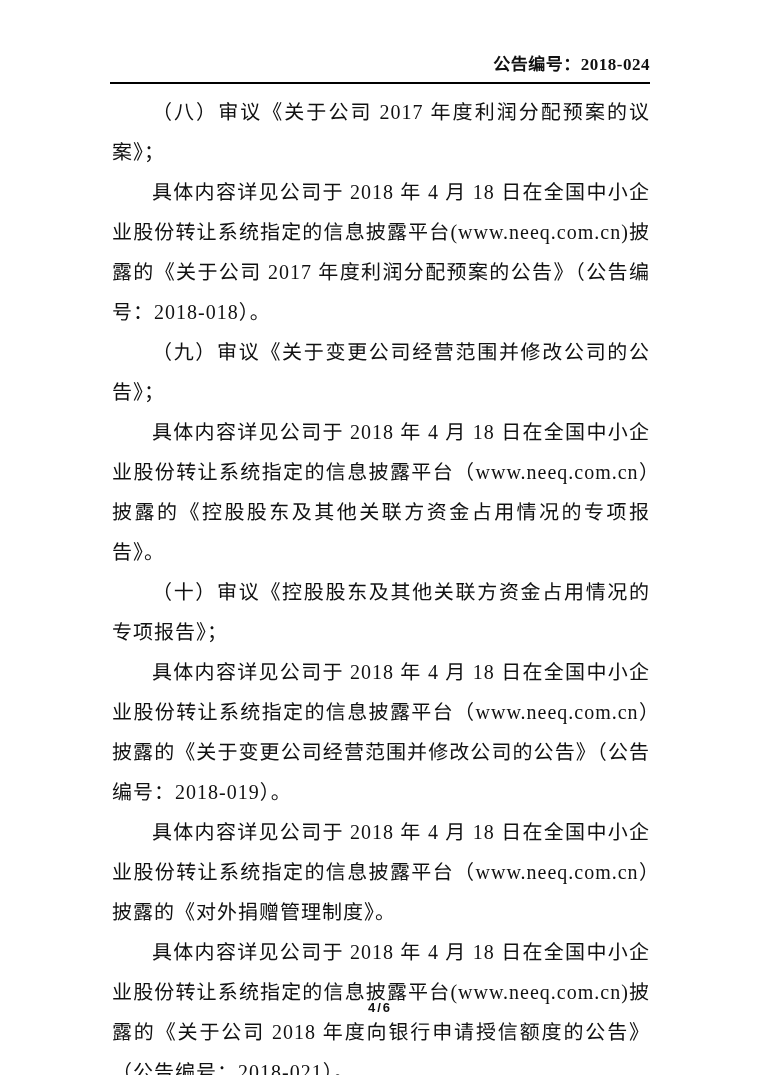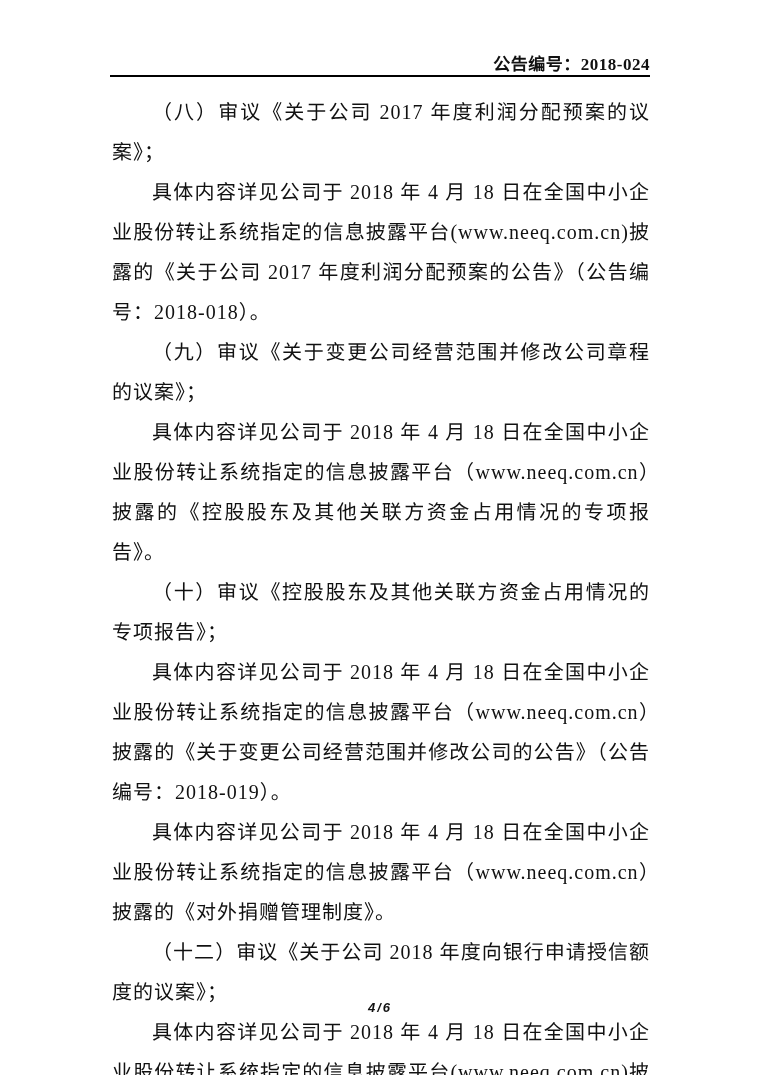--- a/index.html
+++ b/index.html
@@ -18,20 +18,21 @@
   }
   .doc-header {
     position: absolute;
     left: 110px;
     right: 110px;
     top: 50px;
     text-align: right;
     font-weight: bold;
     font-size: 17px;
     letter-spacing: 0.5px;
+    padding-bottom: 7px;
     border-bottom: 2px solid #000000;
     white-space: nowrap;
   }
   .doc-body {
     position: absolute;
     left: 112px;
     right: 110px;
     top: 92px;
     font-size: 20px;
     line-height: 40px;
@@ -47,45 +48,43 @@
     position: absolute;
     left: 0;
     right: 0;
     bottom: 60px;
     text-align: center;
     font-family: "Liberation Sans", "DejaVu Sans", sans-serif;
     font-size: 13px;
     font-weight: bold;
     letter-spacing: 2px;
     color: #111111;
-    font-style: italic;
   }
 </style>
 </head>
 <body>
 
 <div class="page">
 
   <header class="doc-header">
     <span>公告编号：2018-024</span>
   </header>
 
   <main class="doc-body">
     <p>（八）审议《关于公司 2017 年度利润分配预案的议案》；</p>
     <p>具体内容详见公司于 2018 年 4 月 18 日在全国中小企业股份转让系统指定的信息披露平台(www.neeq.com.cn)披露的《关于公司 2017 年度利润分配预案的公告》（公告编号：2018-018）。</p>
 
-    <p>（九）审议《关于变更公司经营范围并修改公司章程的议案》；</p>
+    <p>（九）审议《关于变更公司经营范围并修改公司的公告》；</p>
     <p>具体内容详见公司于 2018 年 4 月 18 日在全国中小企业股份转让系统指定的信息披露平台（www.neeq.com.cn）披露的《控股股东及其他关联方资金占用情况的专项报告》。</p>
 
     <p>（十）审议《控股股东及其他关联方资金占用情况的专项报告》；</p>
     <p>具体内容详见公司于 2018 年 4 月 18 日在全国中小企业股份转让系统指定的信息披露平台（www.neeq.com.cn）披露的《关于变更公司经营范围并修改公司的公告》（公告编号：2018-019）。</p>
 
     <p>具体内容详见公司于 2018 年 4 月 18 日在全国中小企业股份转让系统指定的信息披露平台（www.neeq.com.cn）披露的《对外捐赠管理制度》。</p>
 
-    <p>（十二）审议《关于公司 2018 年度向银行申请授信额度的议案》；</p>
     <p>具体内容详见公司于 2018 年 4 月 18 日在全国中小企业股份转让系统指定的信息披露平台(www.neeq.com.cn)披露的《关于公司 2018 年度向银行申请授信额度的公告》（公告编号：2018-021）。</p>
 
   </main>
 
   <footer class="doc-footer">
     <span>4/6</span>
   </footer>
 
 </div>
 

